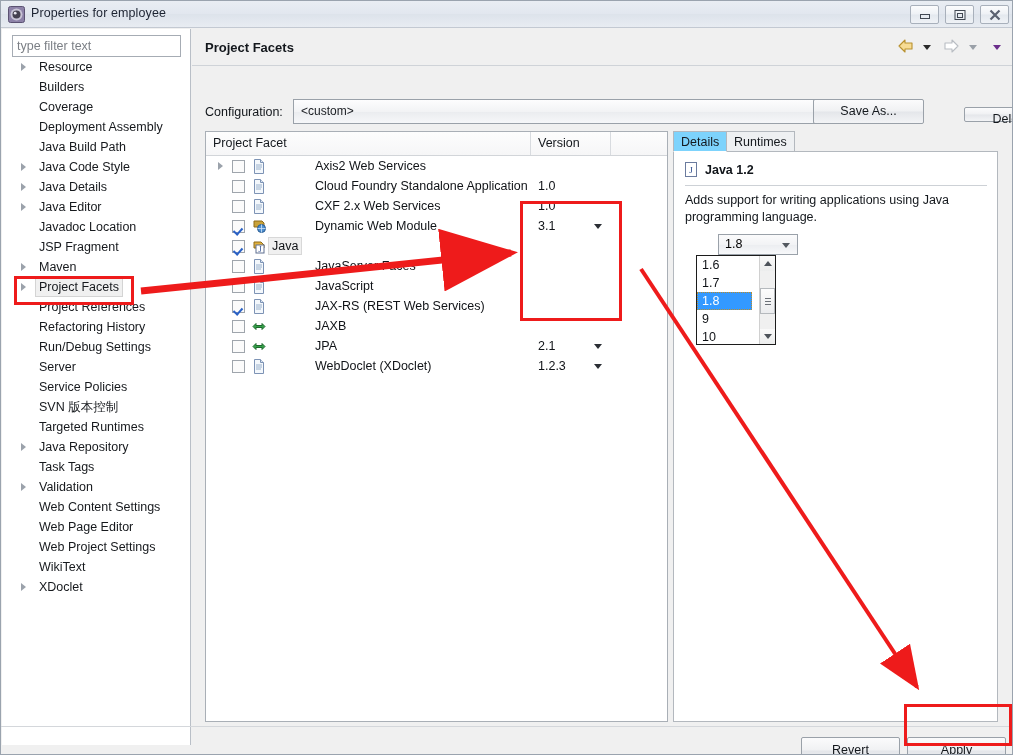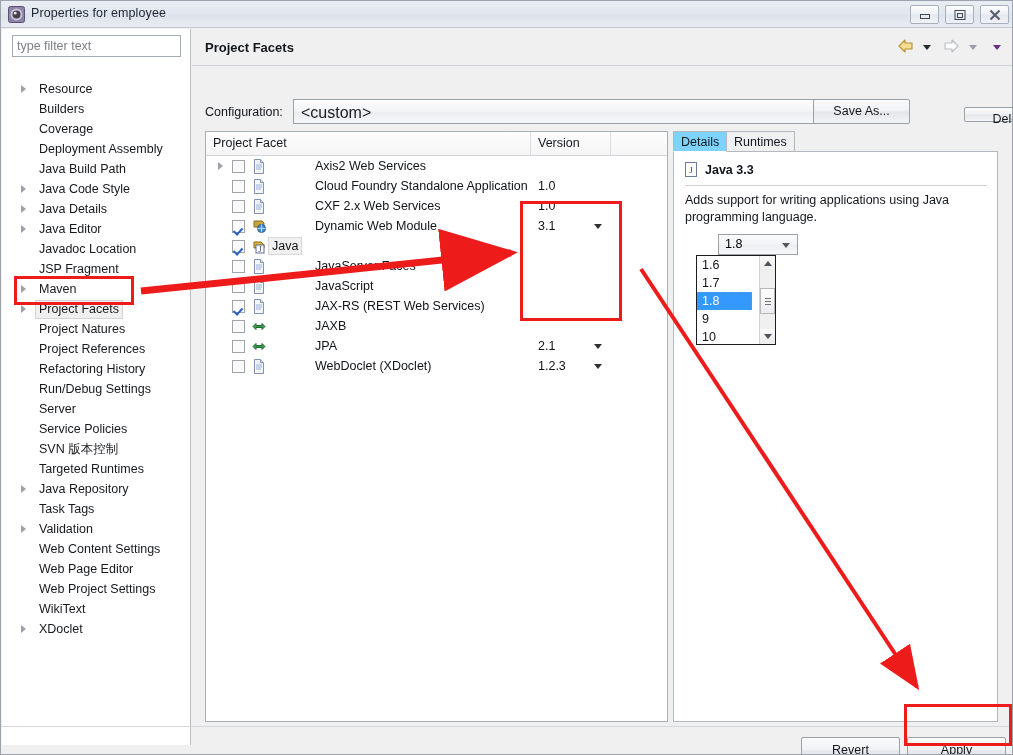--- a/index.html
+++ b/index.html
@@ -62,21 +62,21 @@
     width: 169px; height: 22px;
     border: 1px solid #a6acb4;
     background: #fff;
     font-family: "Liberation Sans", sans-serif;
     font-size: 12.5px;
     color: #000;
     padding: 0 4px;
     outline: none;
   }
   #filter-input::placeholder { color: #7b7f85; }
-  #tree { position: absolute; left: 0; top: 50px; width: 189px; }
+  #tree { position: absolute; left: 0; top: 28px; width: 189px; }
   .tree-item {
     position: relative;
     height: 20px;
     line-height: 20px;
     padding-left: 33px;
     font-size: 12.5px;
     color: #16191d;
     white-space: nowrap;
   }
   .tree-item .arrow {
@@ -127,21 +127,21 @@
     font-size: 12.5px; color: #12161b;
   }
   #cfg-combo {
     position: absolute; left: 101px; top: 70px;
     width: 608px; height: 25px;
     background: linear-gradient(to bottom,#fdfdfe 0%,#f2f3f5 50%,#eaecef 51%,#f6f7f9 100%);
     border: 1px solid #9aa1a9;
   }
   #cfg-combo .val {
     position: absolute; left: 7px; top: 4px;
-    font-size: 16px; color: #1a1d22;
+    font-size: 12px; color: #1a1d22;
   }
   #cfg-combo .cbar {
     position: absolute; right: 2px; top: 1px; bottom: 1px; width: 19px;
   }
   #cfg-combo .cbar i {
     position: absolute; left: 5px; top: 10px;
     width: 0; height: 0;
     border-left: 4px solid transparent;
     border-right: 4px solid transparent;
     border-top: 5px solid #2b2f35;
@@ -150,21 +150,21 @@
     position: absolute;
     background: linear-gradient(to bottom,#fbfbfc 0%,#f0f1f3 48%,#e4e6ea 52%,#f3f4f6 100%);
     border: 1px solid #9aa1a9;
     border-radius: 2px;
     font-family: "Liberation Sans", sans-serif;
     font-size: 12.5px;
     color: #14181d;
     text-align: center;
     cursor: default;
   }
-  #btn-saveas { left: 621px; top: 70px; width: 97px; height: 25px; line-height: 23px; }
+  #btn-saveas { left: 621px; top: 70px; width: 111px; height: 25px; line-height: 23px; }
   #btn-delete { left: 727px; top: 78px; width: 93px; height: 15px; line-height: 23px; margin-left: 45px; }
 
   
   #facet-box {
     position: absolute; left: 13px; top: 102px;
     width: 463px; height: 591px;
     background: #fff;
     border: 1px solid #a9afb6;
   }
   #facet-head {
@@ -401,21 +401,20 @@
         <div class="tree-item"><span class="lbl">Coverage</span></div>
         <div class="tree-item"><span class="lbl">Deployment Assembly</span></div>
         <div class="tree-item"><span class="lbl">Java Build Path</span></div>
         <div class="tree-item"><span class="arrow"></span><span class="lbl">Java Code Style</span></div>
         <div class="tree-item"><span class="arrow"></span><span class="lbl">Java Details</span></div>
         <div class="tree-item"><span class="arrow"></span><span class="lbl">Java Editor</span></div>
         <div class="tree-item"><span class="lbl">Javadoc Location</span></div>
         <div class="tree-item"><span class="lbl">JSP Fragment</span></div>
         <div class="tree-item"><span class="arrow"></span><span class="lbl">Maven</span></div>
         <div class="tree-item selected"><span class="arrow"></span><span class="lbl">Project Facets</span></div>
-        <div class="tree-item"><span class="lbl">Project Natures</span></div>
         <div class="tree-item"><span class="lbl">Project References</span></div>
         <div class="tree-item"><span class="lbl">Refactoring History</span></div>
         <div class="tree-item"><span class="lbl">Run/Debug Settings</span></div>
         <div class="tree-item"><span class="lbl">Server</span></div>
         <div class="tree-item"><span class="lbl">Service Policies</span></div>
         <div class="tree-item"><span class="lbl">SVN 版本控制</span></div>
         <div class="tree-item"><span class="lbl">Targeted Runtimes</span></div>
         <div class="tree-item"><span class="arrow"></span><span class="lbl">Java Repository</span></div>
         <div class="tree-item"><span class="lbl">Task Tags</span></div>
         <div class="tree-item"><span class="arrow"></span><span class="lbl">Validation</span></div>
@@ -599,21 +598,21 @@
       <div class="dtab active" style="left:0">Details</div>
       <div class="dtab" style="left:53px">Runtimes</div>
     </div>
     <div id="det-body">
       <span id="det-icon">
         <svg width="14" height="15" viewBox="0 0 14 15">
           <rect x="1.5" y="0.5" width="11" height="14" fill="#ffffff" stroke="#6b7b9e"></rect>
           <text x="7" y="11" font-size="9" text-anchor="middle" fill="#2b4a8b" font-family="Liberation Serif, serif">J</text>
         </svg>
       </span>
-      <div id="det-title" style="left:31px">Java 3.3</div>
+      <div id="det-title" style="left:31px">Java 1.2</div>
       <div id="det-rule"></div>
       <div id="det-desc">Adds support for writing applications using Java programming language.</div>
     </div>
 
     <div id="bottom-sep"></div>
     <div class="gbtn" id="btn-revert">Revert</div>
     <div class="gbtn" id="btn-apply">Apply</div>
   </div>
 
   <div class="redbox" id="rb-sidebar"></div>

